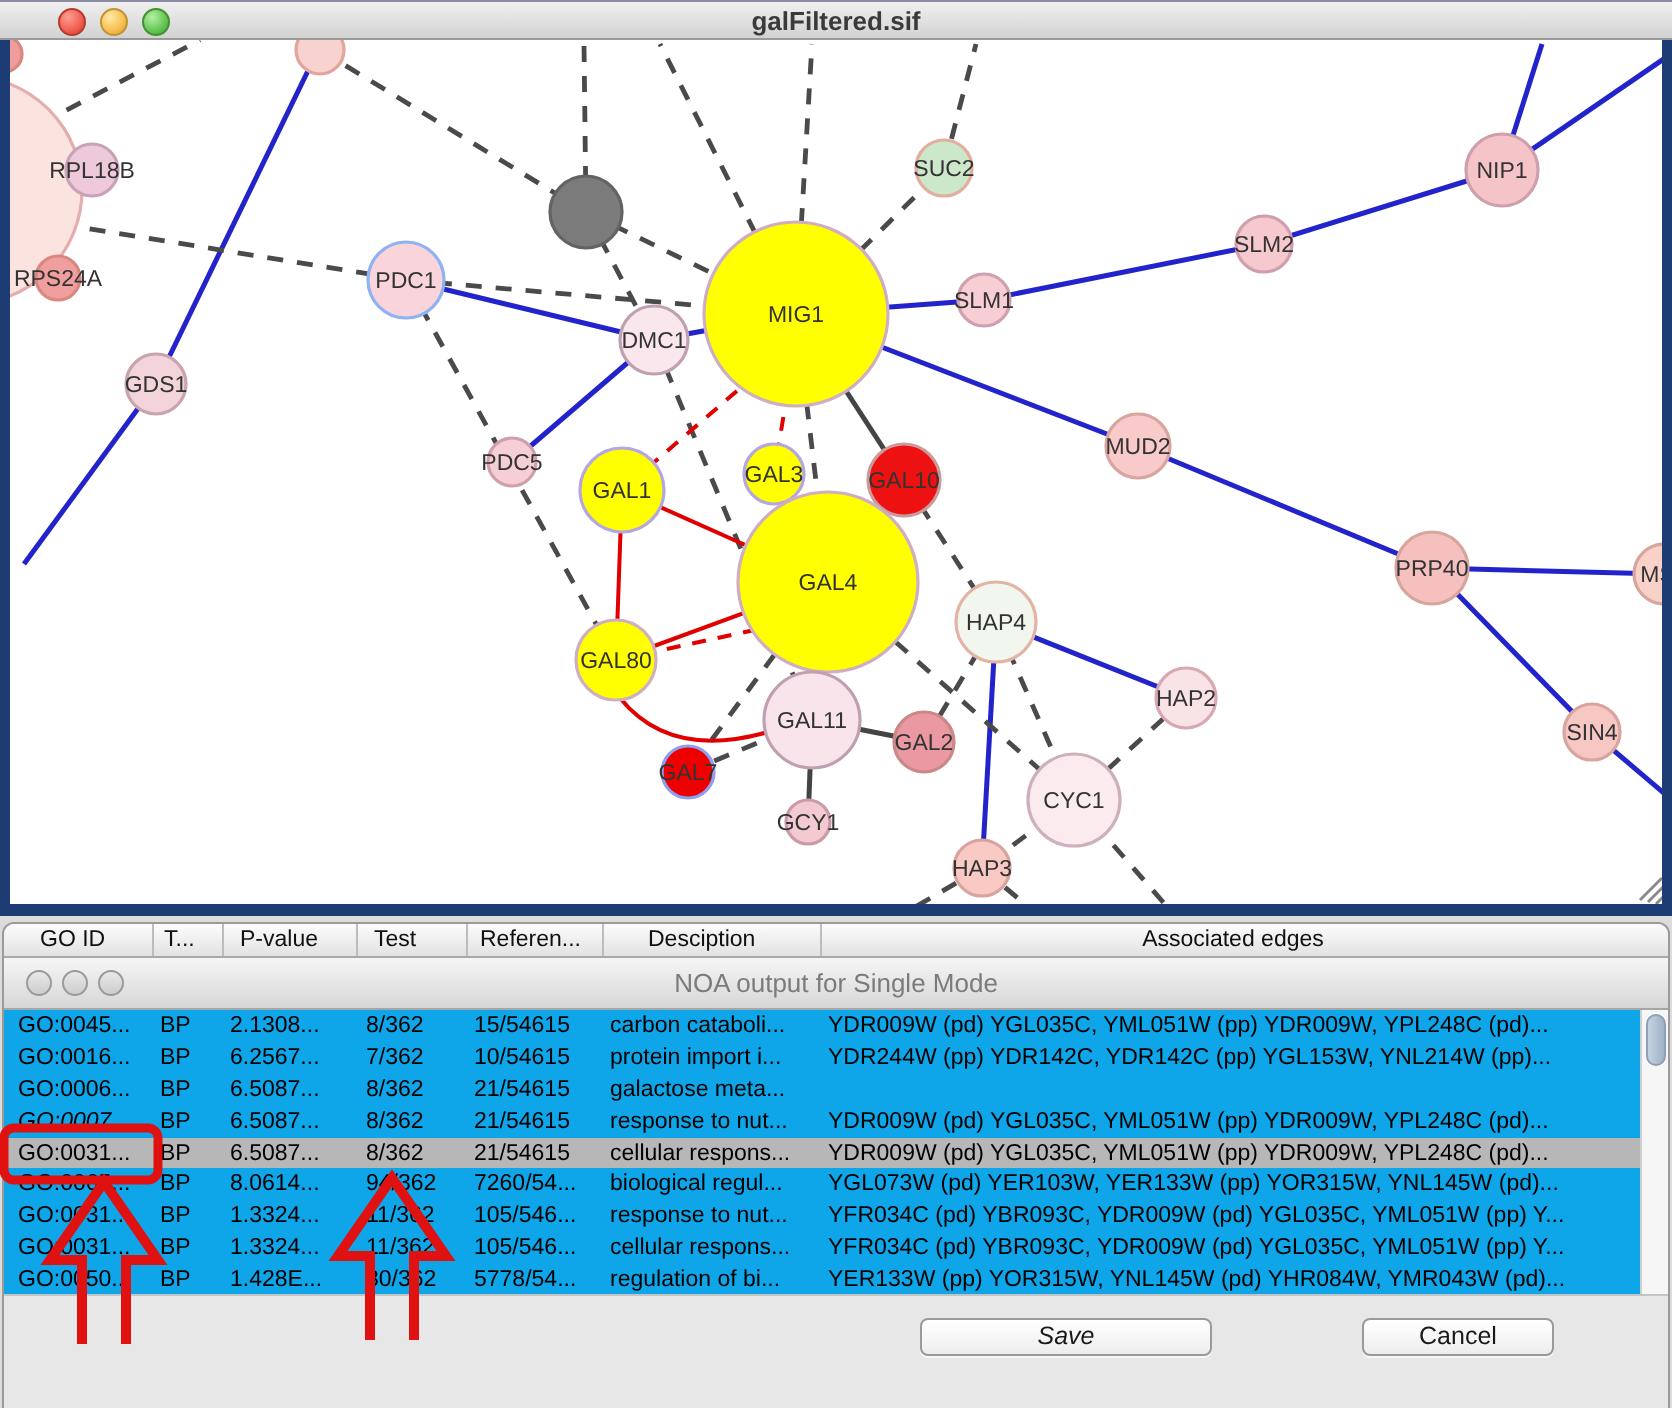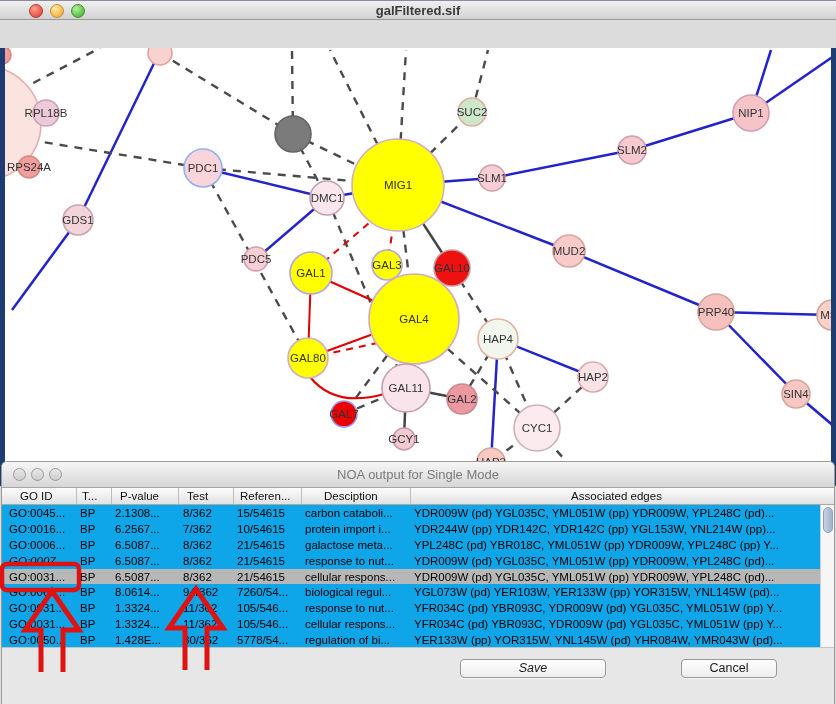--- a/index.html
+++ b/index.html
@@ -15,21 +15,21 @@
   #graph-title { position:absolute; left:0; right:0; top:2px; text-align:center;
     font-size:13px; font-weight:600; color:#3a3a3a; }
   .lights { position:absolute; top:3px; left:29px; display:flex; gap:7px; }
   .light { width:14px; height:14px; border-radius:50%; }
   .light.red    { background:radial-gradient(circle at 35% 30%, #ff9d92,#ee5f51 60%,#cf3a2c); border:1px solid #b43b2e; }
   .light.yellow { background:radial-gradient(circle at 35% 30%, #ffe9a8,#f6bf4f 60%,#d99a28); border:1px solid #c09334; }
   .light.green  { background:radial-gradient(circle at 35% 30%, #b5efa4,#64c653 60%,#3d9e32); border:1px solid #46902f; }
   .light.hollow { background:linear-gradient(#e8e8e8,#cdcdcd); border:1px solid #9a9a9a; width:13px; height:13px; }
   #graph-canvas { position:absolute; left:0; top:20px; width:836px; height:438px;
     background:#ffffff; border-left:5px solid #1e3c74; border-right:5px solid #1e3c74;
-    border-bottom:6px solid #1e3c74; overflow:hidden;margin-top:28px; }
+    border-bottom:6px solid #1e3c74; overflow:hidden; }
   #graph-svg { display:block; }
 
   
   #noa-window { position:absolute; left:1px; top:461px; width:834px; height:243px;
     background:#e7e7e7; border:1px solid #9a9a9a; border-bottom:none;
     border-radius:6px 6px 0 0; overflow:hidden; }
   #noa-titlebar { position:relative; height:26px;
     background:linear-gradient(#f6f6f6,#d6d6d6); border-bottom:1px solid #a6a6a6; }
   #noa-lights { position:absolute; top:6px; left:11px; display:flex; gap:5px; }
   #noa-title { position:absolute; left:0; right:0; top:5px; text-align:center;
@@ -200,37 +200,37 @@
         <g stroke="#8a8a8a" stroke-width="1.5">
           <line x1="820" y1="450" x2="831" y2="439"></line>
           <line x1="824" y1="451" x2="832" y2="443"></line>
           <line x1="828" y1="452" x2="833" y2="447"></line>
         </g>
       </svg>
     </div>
   </div>
 
   <div id="noa-window">
-    <div id="noa-titlebar">
-      <div id="noa-lights" class="lights" style="position:absolute;left:11px;top:6px;">
-        <div class="light hollow"></div>
-        <div class="light hollow"></div>
-        <div class="light hollow"></div>
-      </div>
-      <div id="noa-title">NOA output for Single Mode</div>
-    </div>
     <div id="noa-header">
         <div class="hcell" style="width: 75px; padding-left: 18px;">GO ID</div>
         <div class="hcell" style="width: 35px; padding-left: 5px;">T...</div>
         <div class="hcell" style="width: 67px; padding-left: 8px;">P-value</div>
         <div class="hcell" style="width: 55px; padding-left: 8px;">Test</div>
         <div class="hcell" style="width: 68px; padding-left: 6px;">Referen...</div>
         <div class="hcell" style="width: 109px; padding-left: 22px;">Desciption</div>
         <div class="hcell" style="width: 411px;">Associated edges</div>
       </div>
+    <div id="noa-titlebar">
+      <div id="noa-lights" class="lights" style="position:absolute;left:11px;top:6px;">
+        <div class="light hollow"></div>
+        <div class="light hollow"></div>
+        <div class="light hollow"></div>
+      </div>
+      <div id="noa-title">NOA output for Single Mode</div>
+    </div>
     <div id="noa-table">
       <div id="noa-rows">
           <div class="trow">
             <div class="tcell" style="width: 75px; padding-left: 7px;">GO:0045...</div>
             <div class="tcell" style="width: 35px; padding-left: 3px;">BP</div>
             <div class="tcell" style="width: 67px; padding-left: 3px;">2.1308...</div>
             <div class="tcell" style="width: 55px; padding-left: 4px;">8/362</div>
             <div class="tcell" style="width: 68px; padding-left: 3px;">15/54615</div>
             <div class="tcell" style="width: 109px; padding-left: 3px;">carbon cataboli...</div>
             <div class="tcell" style="width: 411px; padding-left: 3px;">YDR009W (pd) YGL035C, YML051W (pp) YDR009W, YPL248C (pd)...</div>
@@ -244,21 +244,20 @@
             <div class="tcell" style="width: 109px; padding-left: 3px;">protein import i...</div>
             <div class="tcell" style="width: 411px; padding-left: 3px;">YDR244W (pp) YDR142C, YDR142C (pp) YGL153W, YNL214W (pp)...</div>
           </div>
           <div class="trow">
             <div class="tcell" style="width: 75px; padding-left: 7px;">GO:0006...</div>
             <div class="tcell" style="width: 35px; padding-left: 3px;">BP</div>
             <div class="tcell" style="width: 67px; padding-left: 3px;">6.5087...</div>
             <div class="tcell" style="width: 55px; padding-left: 4px;">8/362</div>
             <div class="tcell" style="width: 68px; padding-left: 3px;">21/54615</div>
             <div class="tcell" style="width: 109px; padding-left: 3px;">galactose meta...</div>
-            <div class="tcell" style="width: 411px; padding-left: 3px;">YPL248C (pd) YBR018C, YML051W (pp) YDR009W, YPL248C (pp) Y...</div>
           </div>
           <div class="trow">
             <div class="tcell" style="width: 75px; padding-left: 7px; font-style: italic;">GO:0007...</div>
             <div class="tcell" style="width: 35px; padding-left: 3px;">BP</div>
             <div class="tcell" style="width: 67px; padding-left: 3px;">6.5087...</div>
             <div class="tcell" style="width: 55px; padding-left: 4px;">8/362</div>
             <div class="tcell" style="width: 68px; padding-left: 3px;">21/54615</div>
             <div class="tcell" style="width: 109px; padding-left: 3px;">response to nut...</div>
             <div class="tcell" style="width: 411px; padding-left: 3px;">YDR009W (pd) YGL035C, YML051W (pp) YDR009W, YPL248C (pd)...</div>
           </div>

